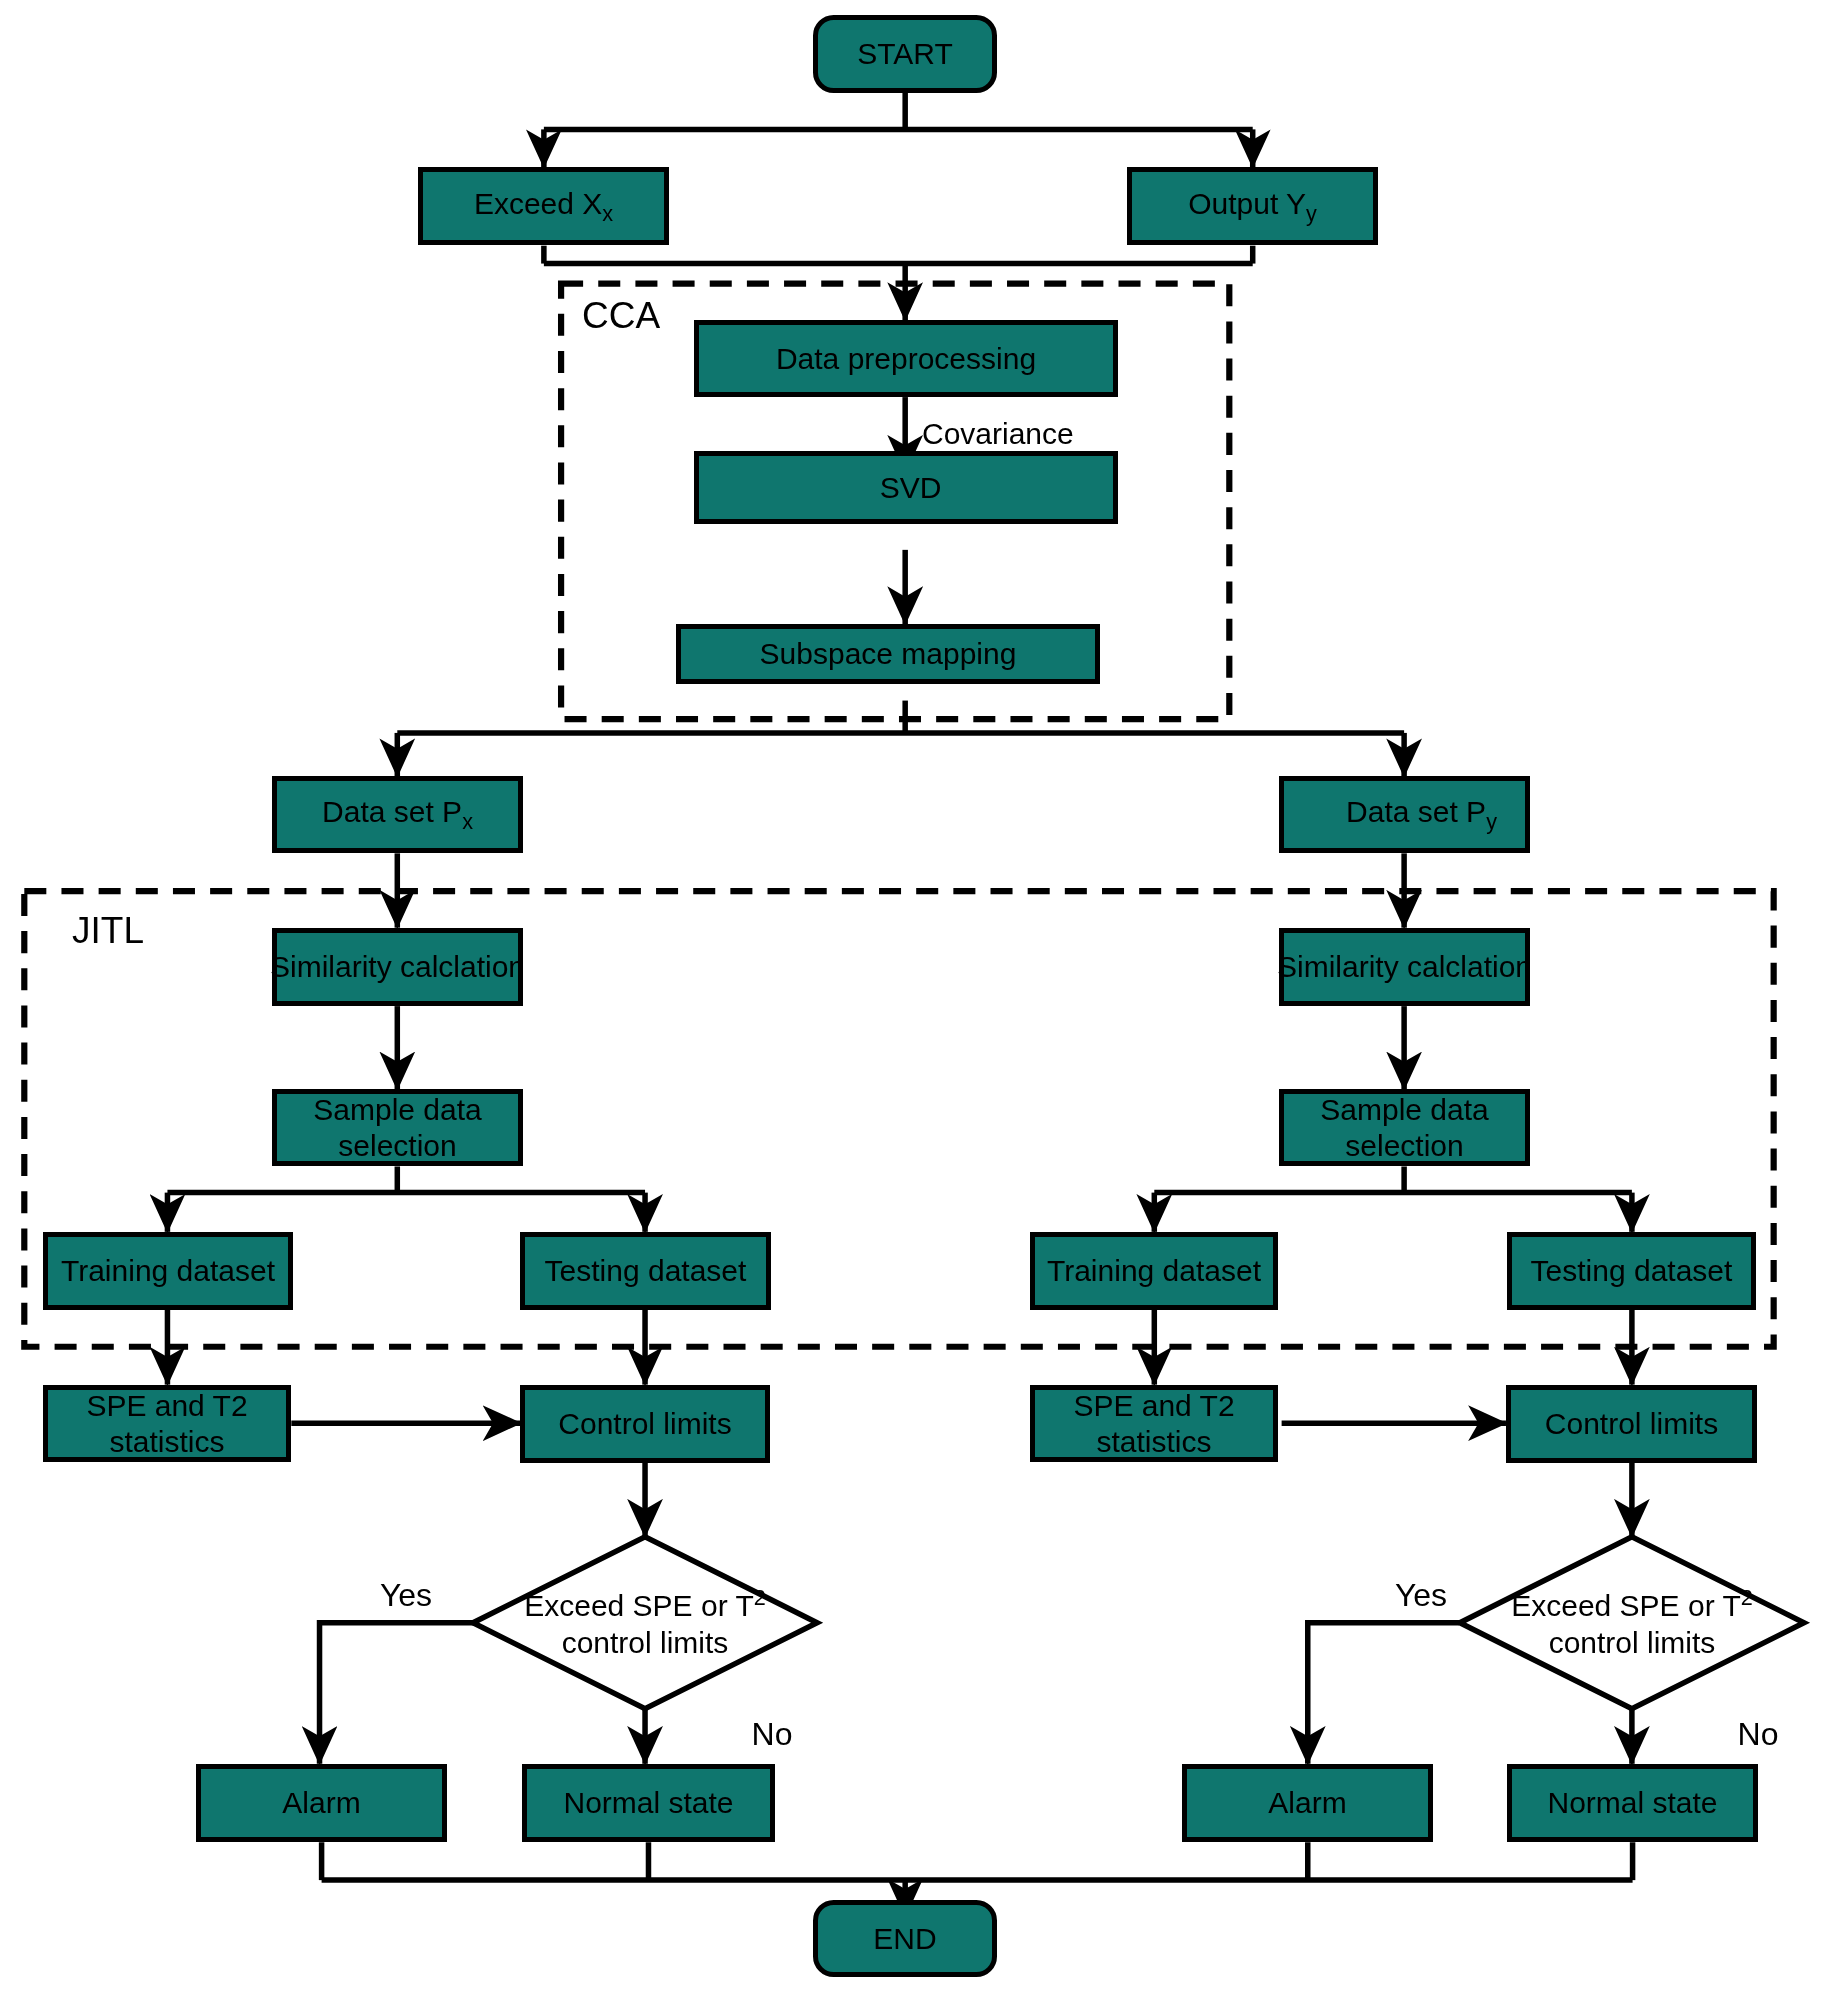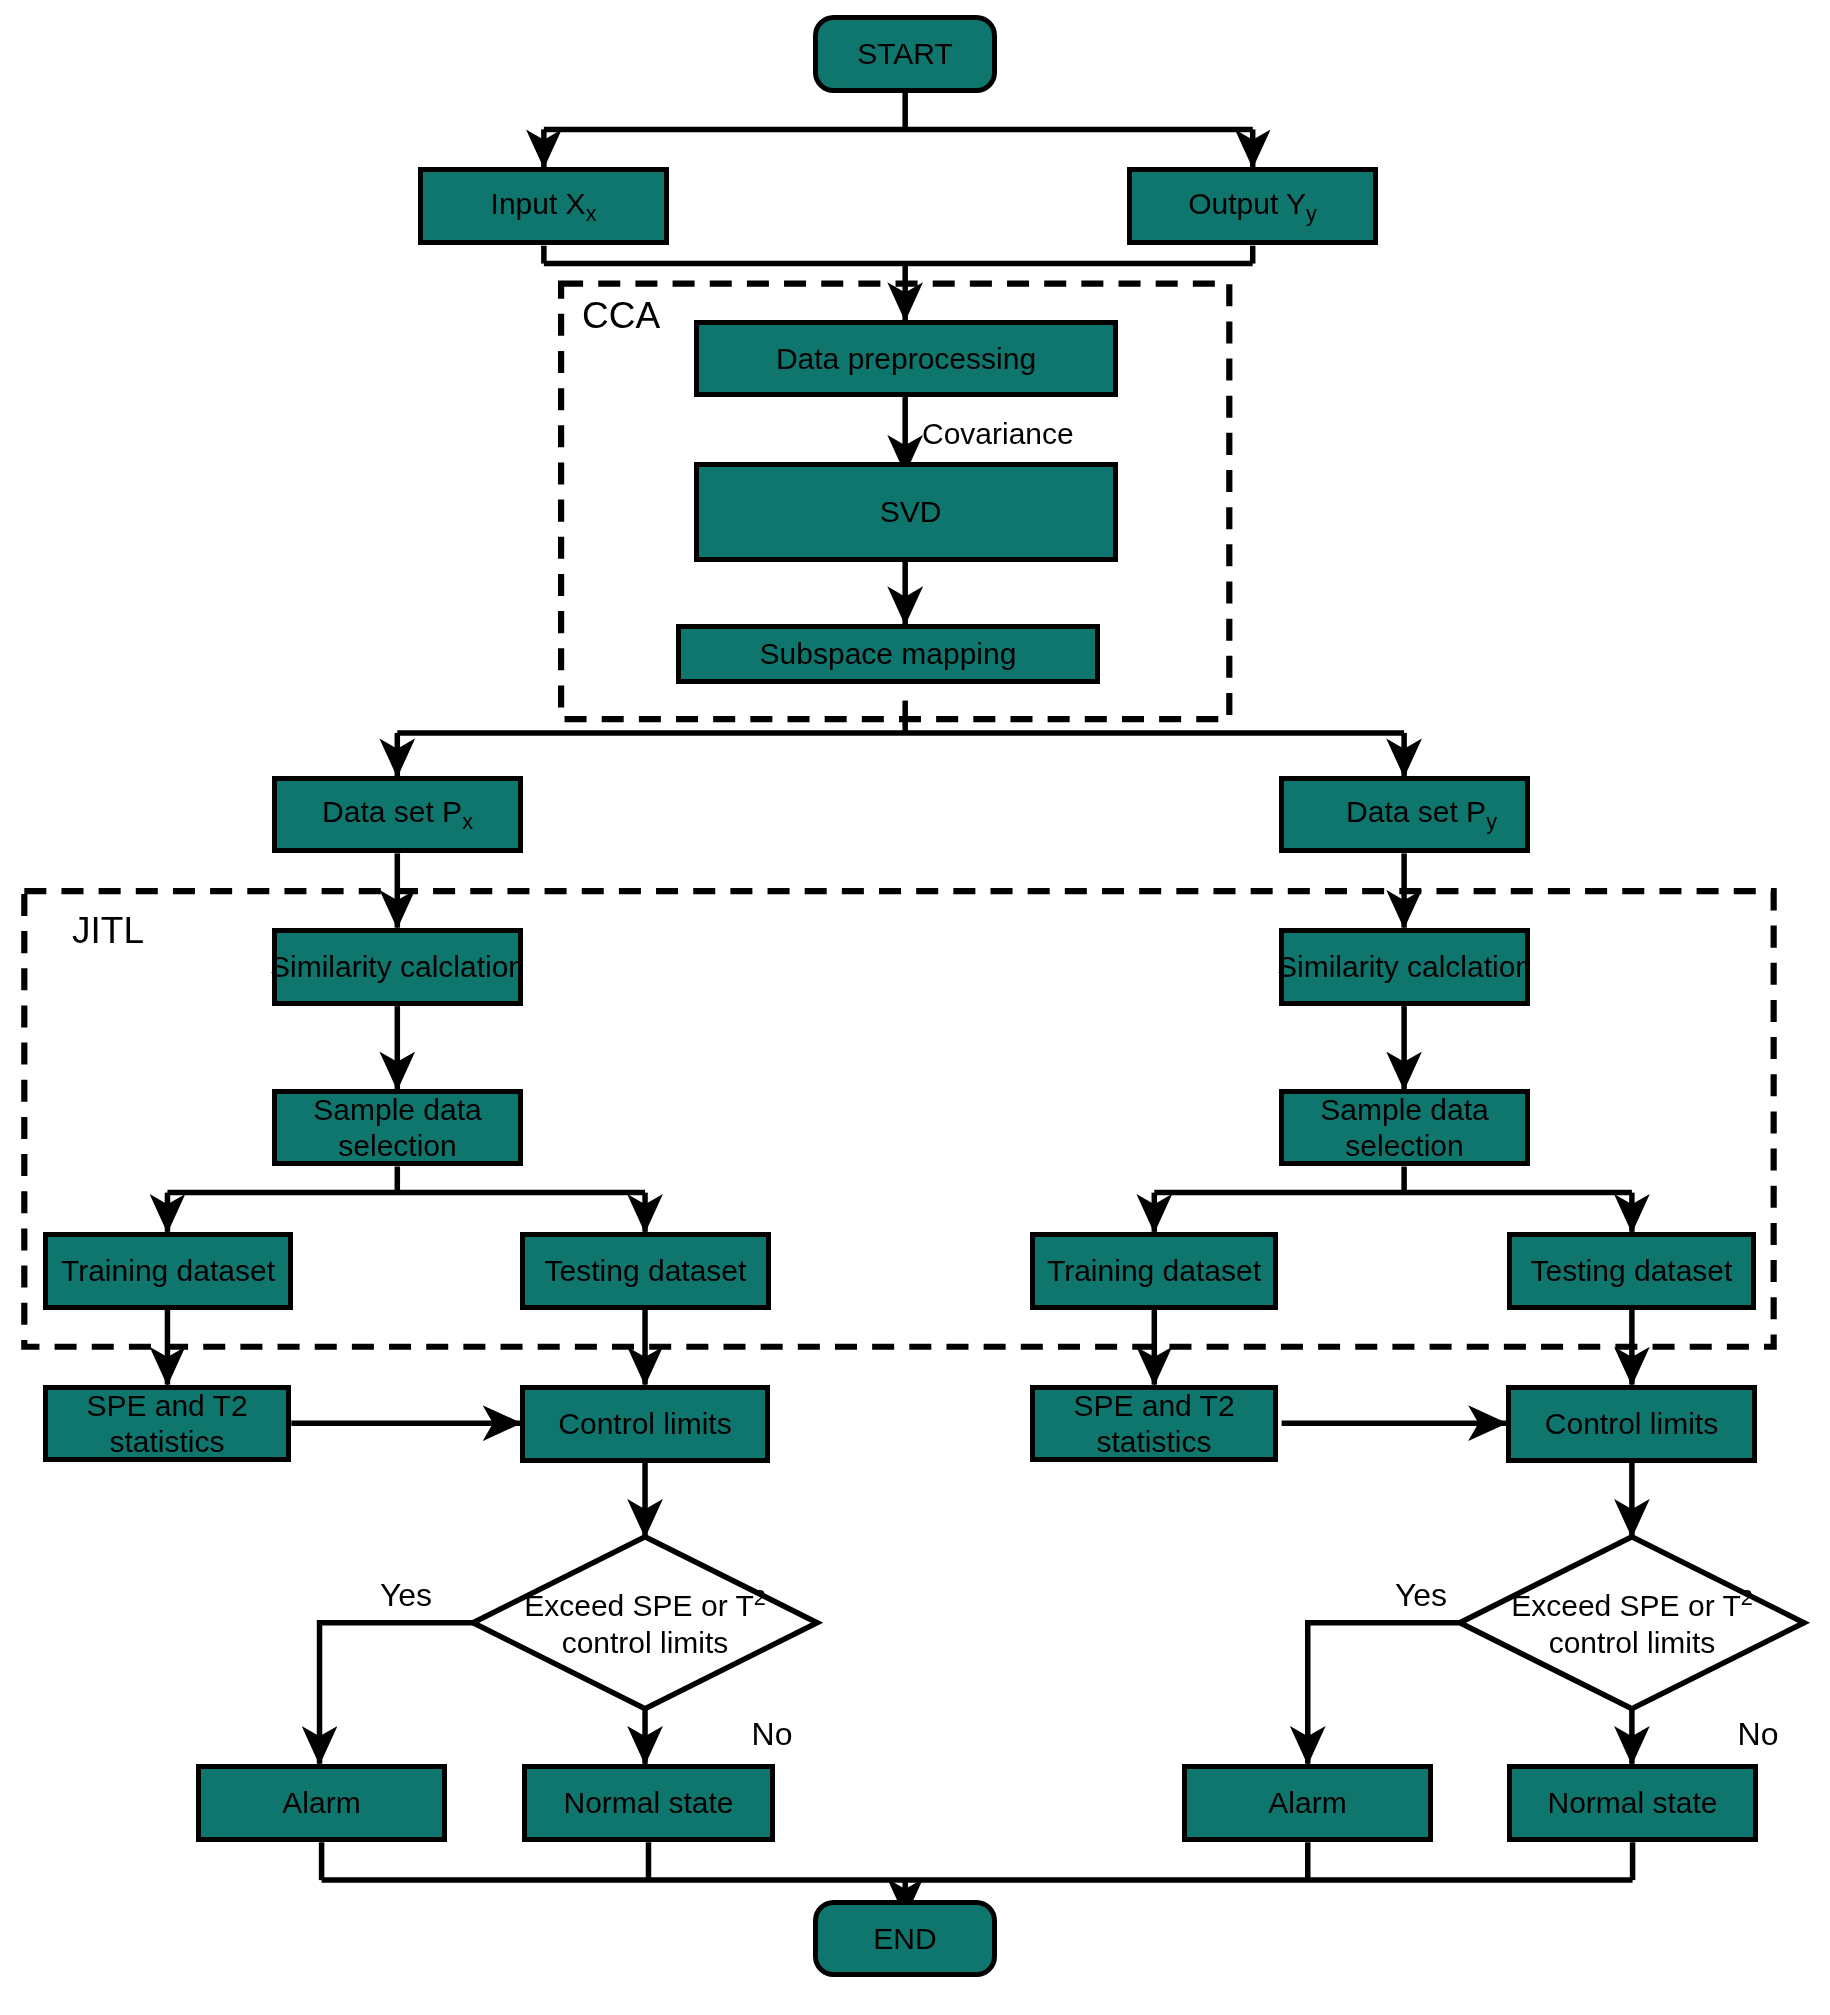--- a/index.html
+++ b/index.html
@@ -133,32 +133,32 @@
 
   <div class="floating-label" style="left:582px; top:295px;">CCA</div>
   <div class="floating-label" style="left:72px; top:910px;">JITL</div>
   <div class="floating-label" style="left:922px; top:417px; font-size:30px;">Covariance</div>
 
   <div class="box rounded" style="left:813px; top:15px; width:184px; height:78px;">
     <span>START</span>
   </div>
 
   <div class="box" style="left:418px; top:167px; width:251px; height:78px;">
-    <span><span>Input X</span><sub>x</sub></span>
+    <span><span>Exceed X</span><sub>x</sub></span>
   </div>
 
   <div class="box" style="left:1127px; top:167px; width:251px; height:78px;">
     <span><span>Output Y</span><sub>y</sub></span>
   </div>
 
   <div class="box" style="left:694px; top:320px; width:424px; height:77px;align-items:center;">
     <span>Data preprocessing</span>
   </div>
 
-  <div class="box" style="left:694px; top:462px; width:424px; height:100px;padding-left:9px;">
+  <div class="box" style="left:694px; top:451px; width:424px; height:73px;padding-left:9px;">
     <span>SVD</span>
   </div>
 
   <div class="box" style="left:676px; top:624px; width:424px; height:60px;">
     <span>Subspace mapping</span>
   </div>
 
   <div class="box" style="left:272px; top:776px; width:251px; height:77px;">
     <span><span>Data set P</span><sub>x</sub></span>
   </div>

